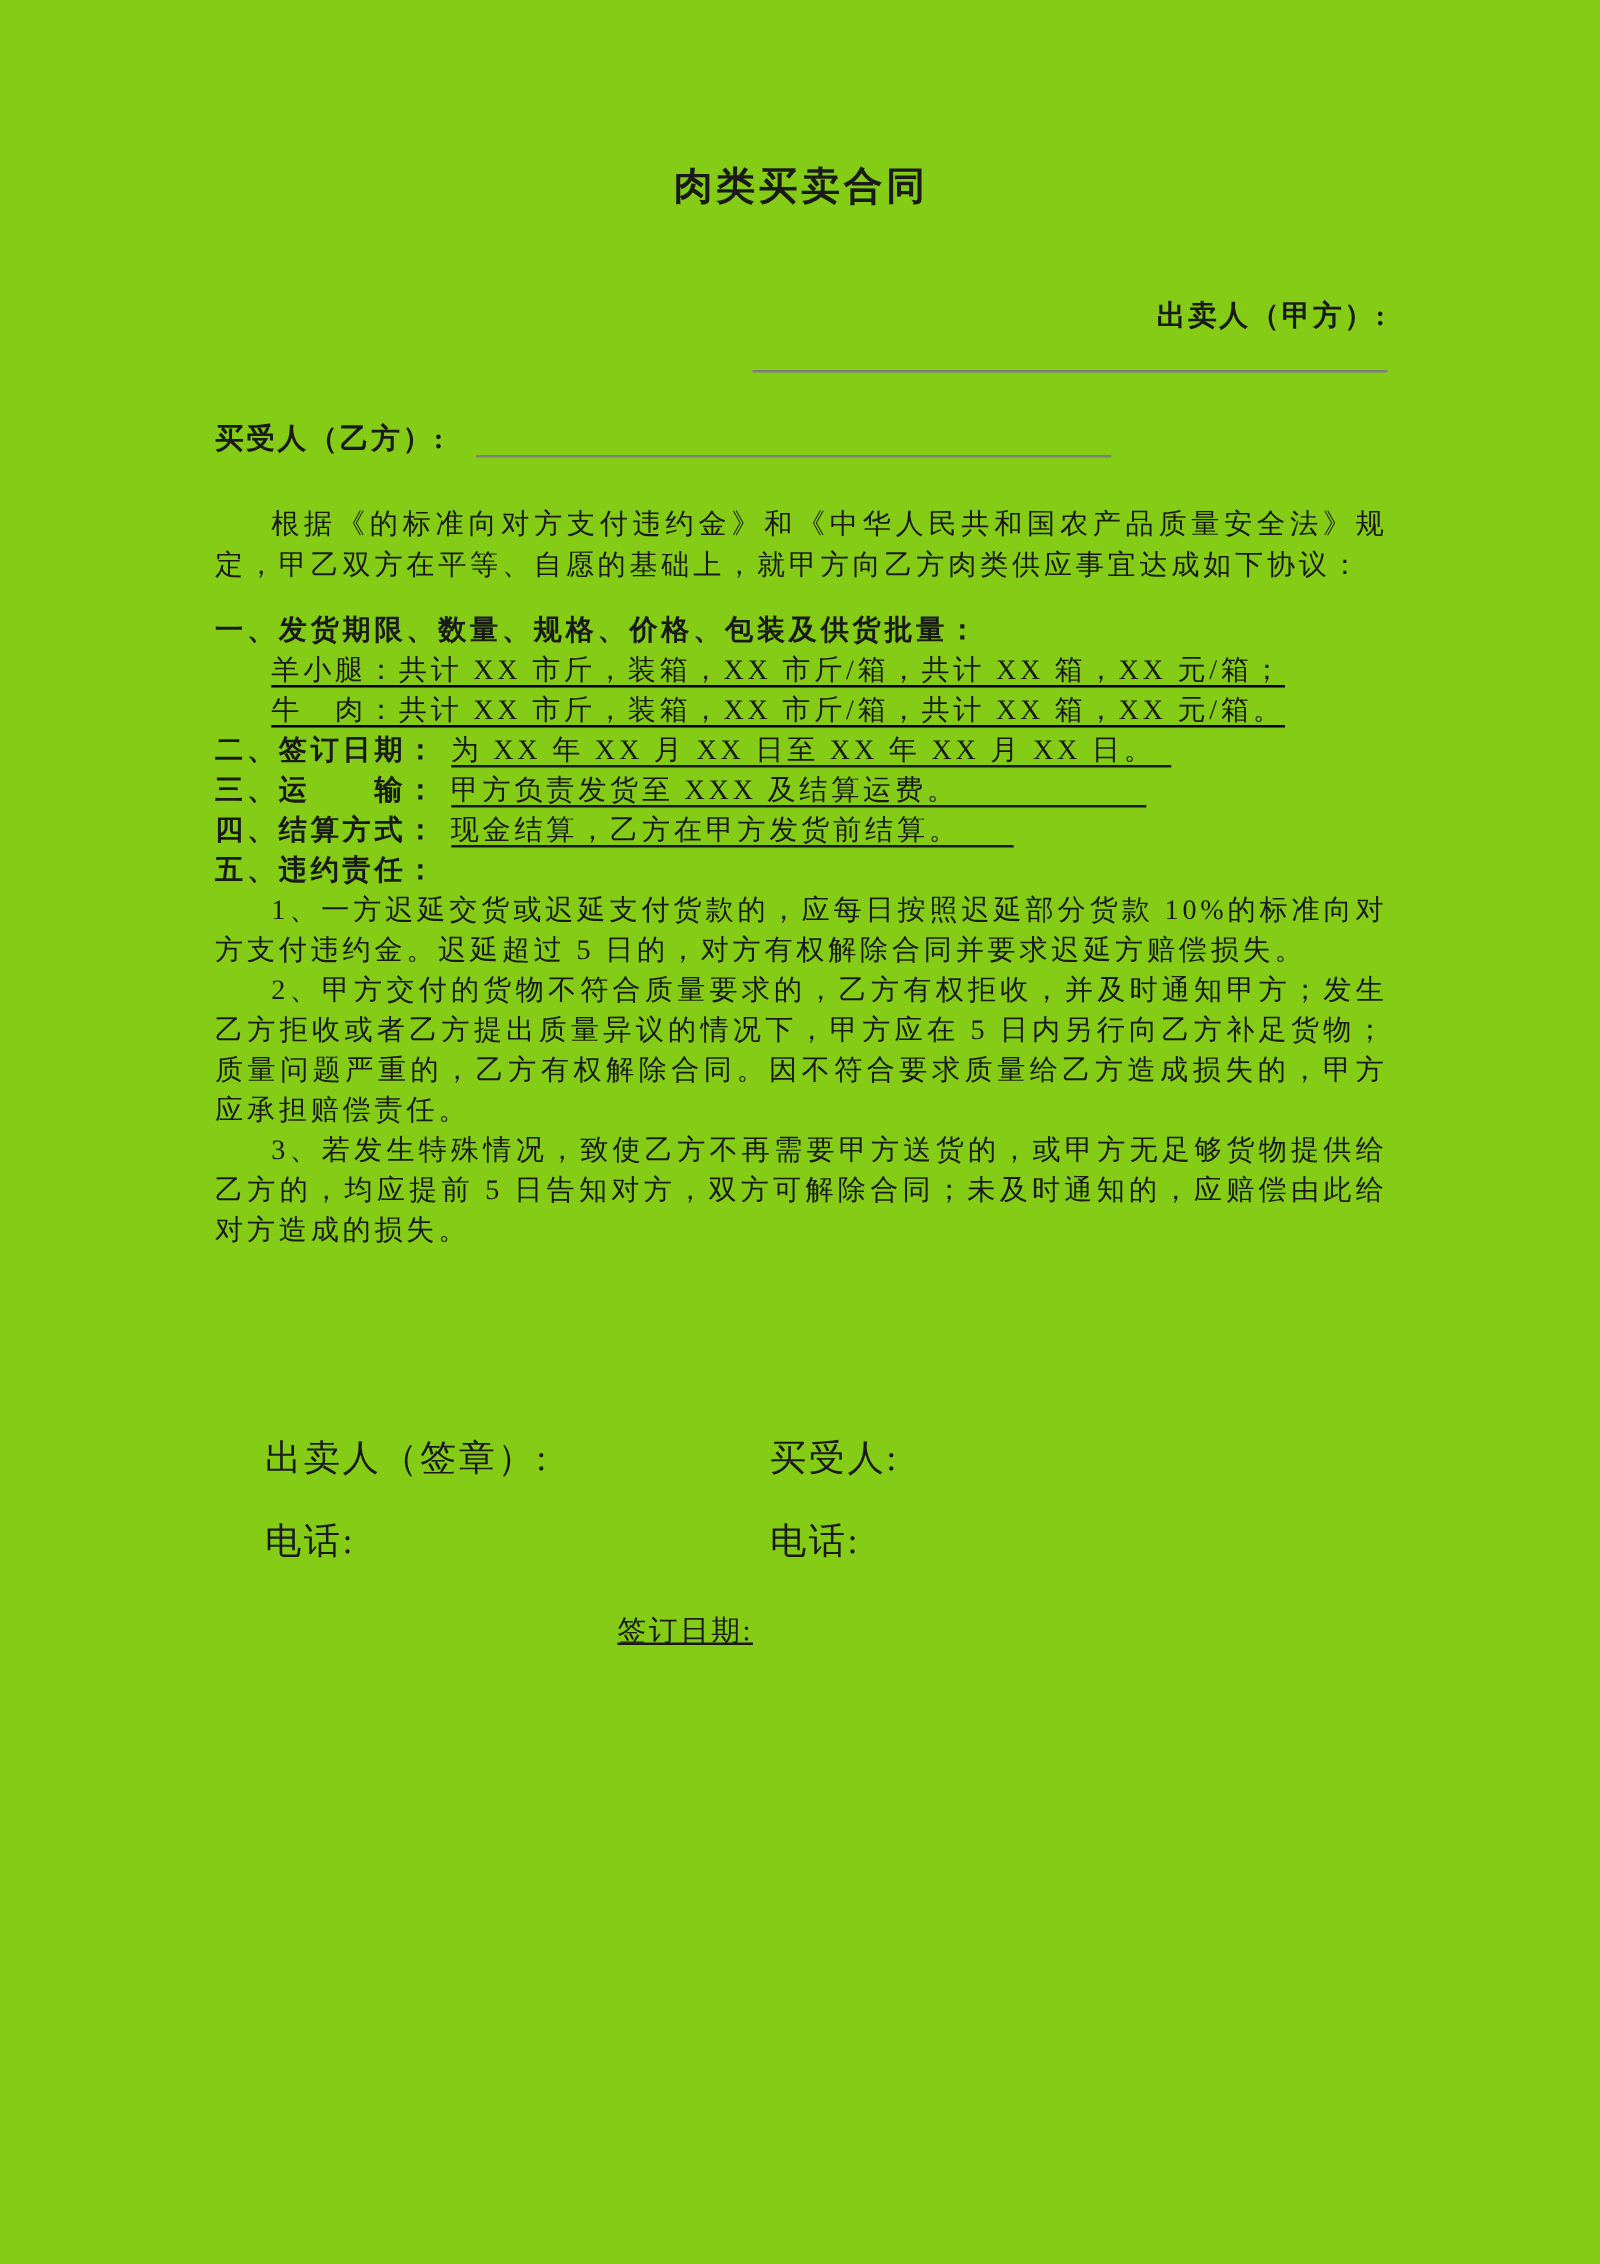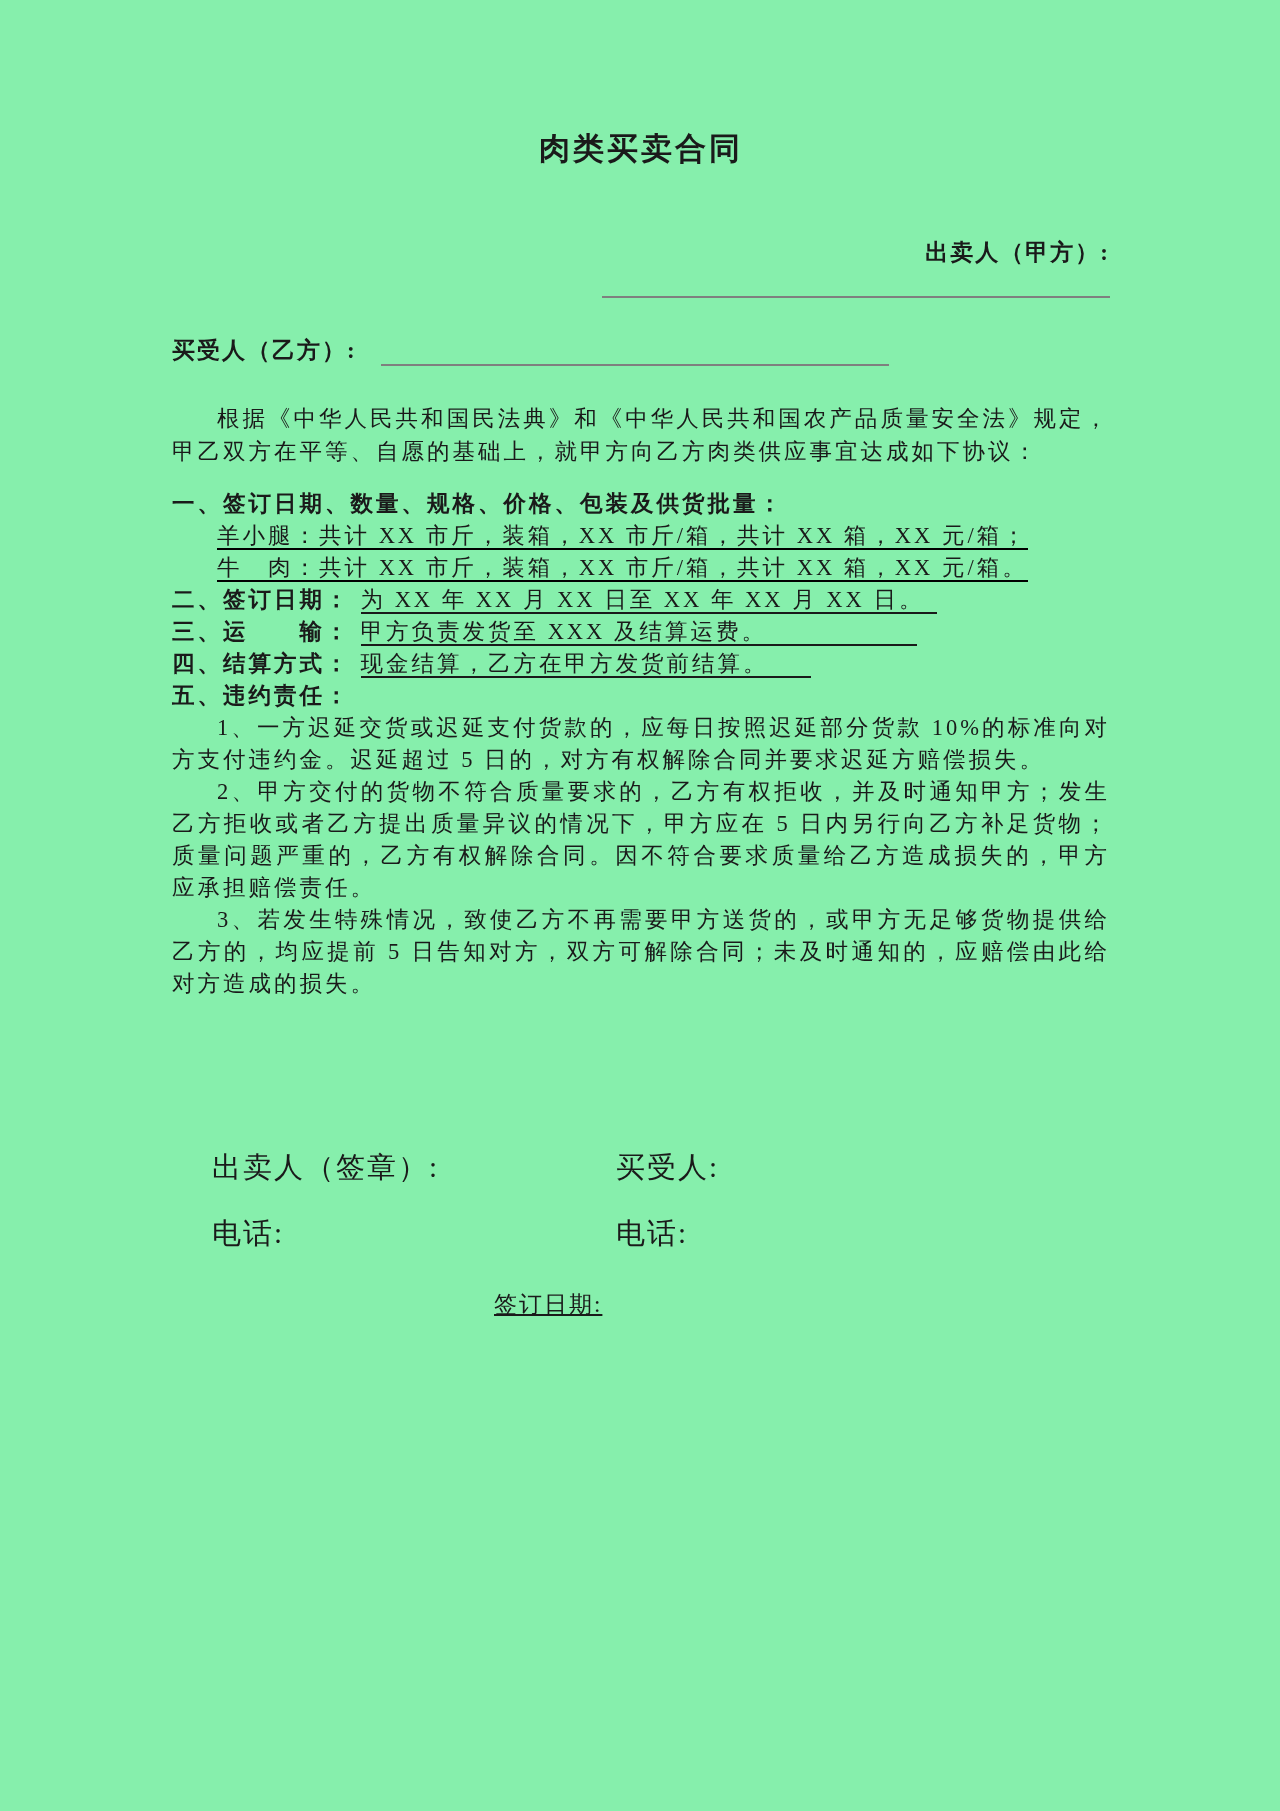--- a/index.html
+++ b/index.html
@@ -5,21 +5,21 @@
   html, body {
     margin: 0;
     padding: 0;
     background: #ffffff;
   }
   .page {
     position: relative;
     width: 1280px;
     height: 1811px;
     margin: 0 auto;
-    background: #86efac;
+    background: #84cc16;
     box-sizing: border-box;
     padding: 126px 170px 0 172px;
     overflow: hidden;
     font-family: "Liberation Serif", "DejaVu Serif", serif;
     color: #1a1a1a;
   }
   .doc-title {
     margin: 0;
     text-align: center;
     font-size: 31px;
@@ -106,25 +106,25 @@
   <div class="party-row seller">
     <span>出卖人（甲方）:</span>
     <span class="blank-line"></span>
   </div>
 
   <div class="party-row buyer">
     <span>买受人（乙方）:</span>
     <span class="blank-line"></span>
   </div>
 
-  <p class="preamble">根据《中华人民共和国民法典》和《中华人民共和国农产品质量安全法》规定，甲乙双方在平等、自愿的基础上，就甲方向乙方肉类供应事宜达成如下协议：</p>
+  <p class="preamble">根据《的标准向对方支付违约金》和《中华人民共和国农产品质量安全法》规定，甲乙双方在平等、自愿的基础上，就甲方向乙方肉类供应事宜达成如下协议：</p>
 
   <div class="clauses">
 
-    <p><span class="b">一、</span><span class="b">签订日期、数量、规格、价格、包装及供货批量：</span></p>
+    <p><span class="b">一、</span><span class="b">发货期限、数量、规格、价格、包装及供货批量：</span></p>
 
     <p class="goods-line"><span class="u">羊小腿：共计 XX 市斤，装箱，XX 市斤/箱，共计 XX 箱，XX 元/箱；</span></p>
 
     <p class="goods-line"><span class="u">牛　肉：共计 XX 市斤，装箱，XX 市斤/箱，共计 XX 箱，XX 元/箱。</span></p>
 
     <p class="kv"><span class="b">二、</span><span class="b">签订日期：</span><span class="val ext-sm">为 XX 年 XX 月 XX 日至 XX 年 XX 月 XX 日。</span></p>
 
     <p class="kv"><span class="b">三、</span><span class="b">运　　输：</span><span class="val ext-lg">甲方负责发货至 XXX 及结算运费。</span></p>
 
     <p class="kv"><span class="b">四、</span><span class="b">结算方式：</span><span class="val ext-md">现金结算，乙方在甲方发货前结算。</span></p>

